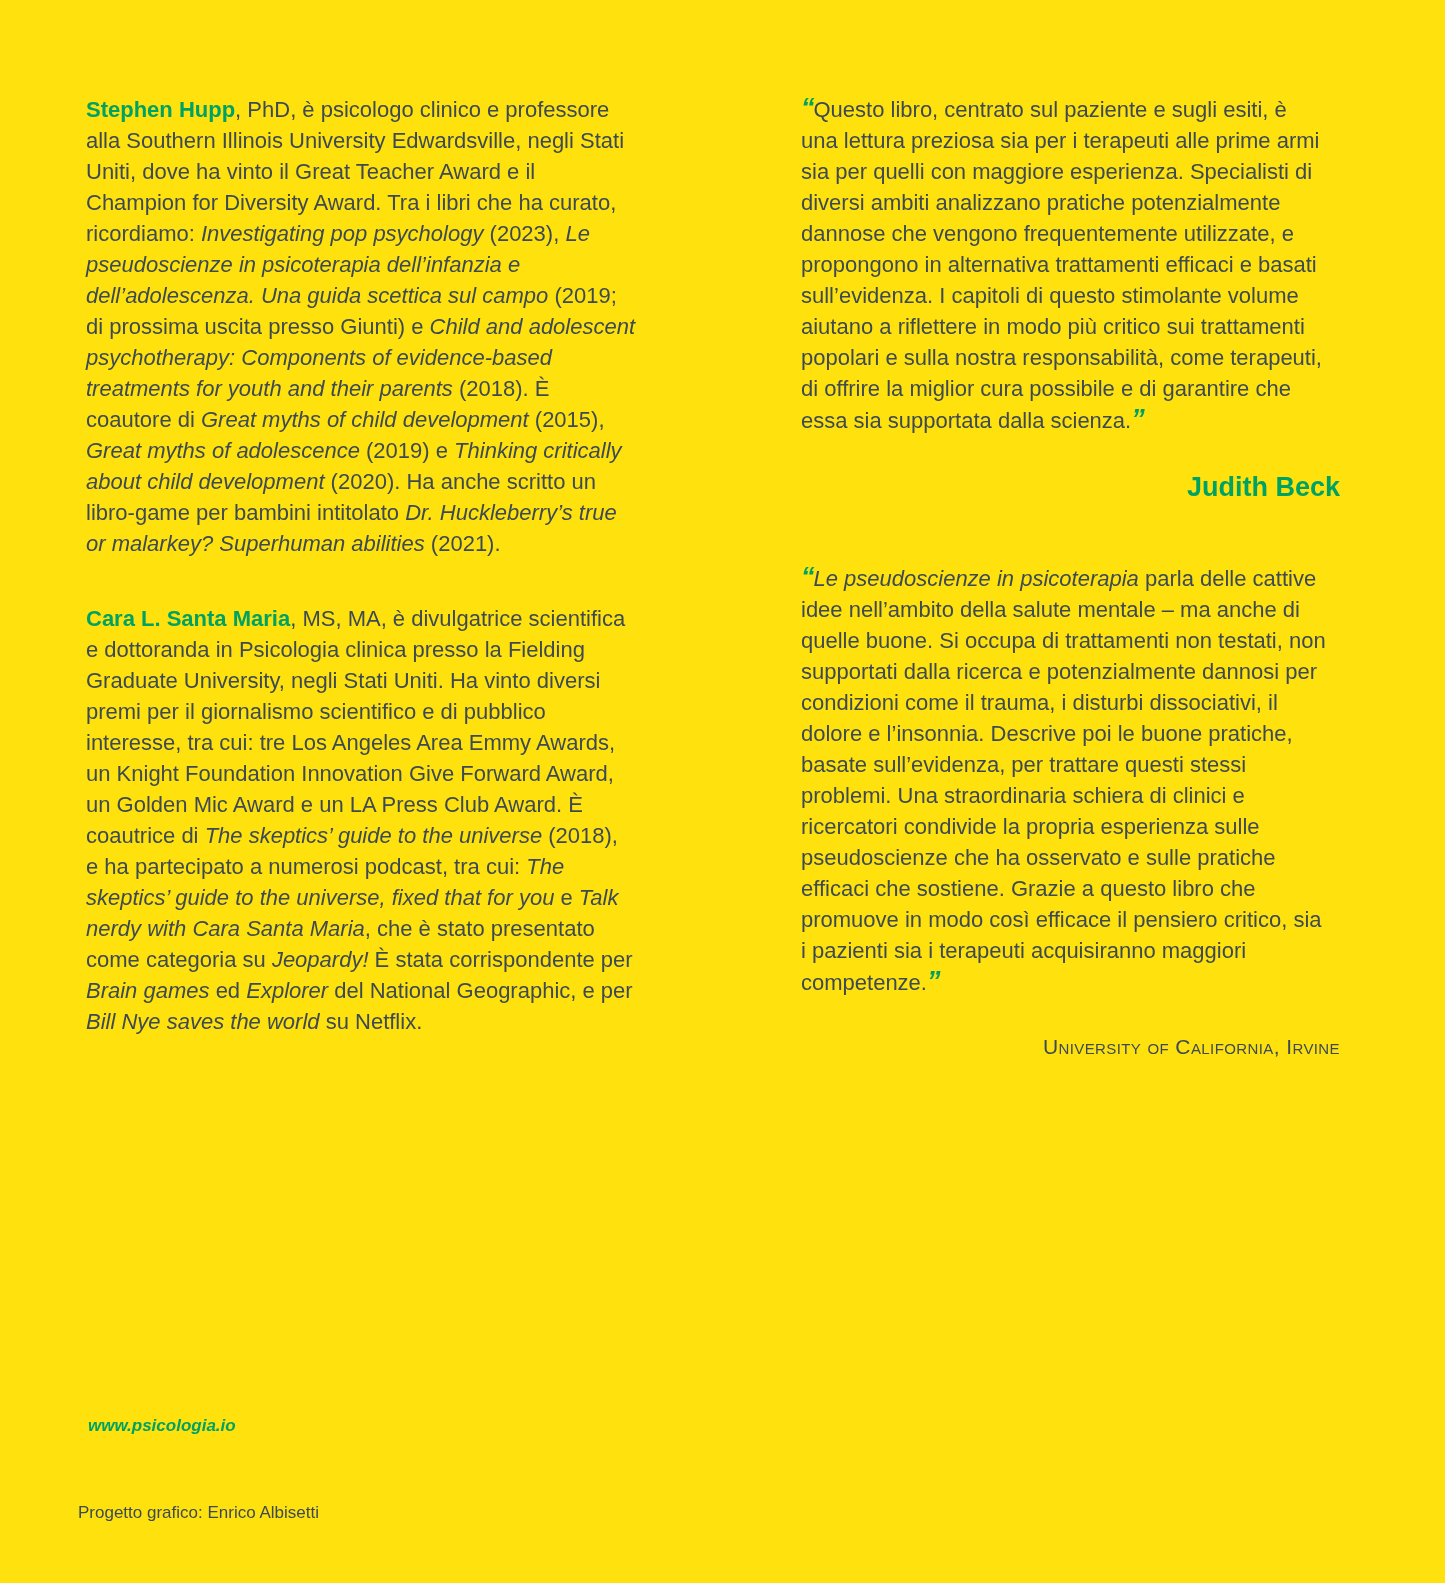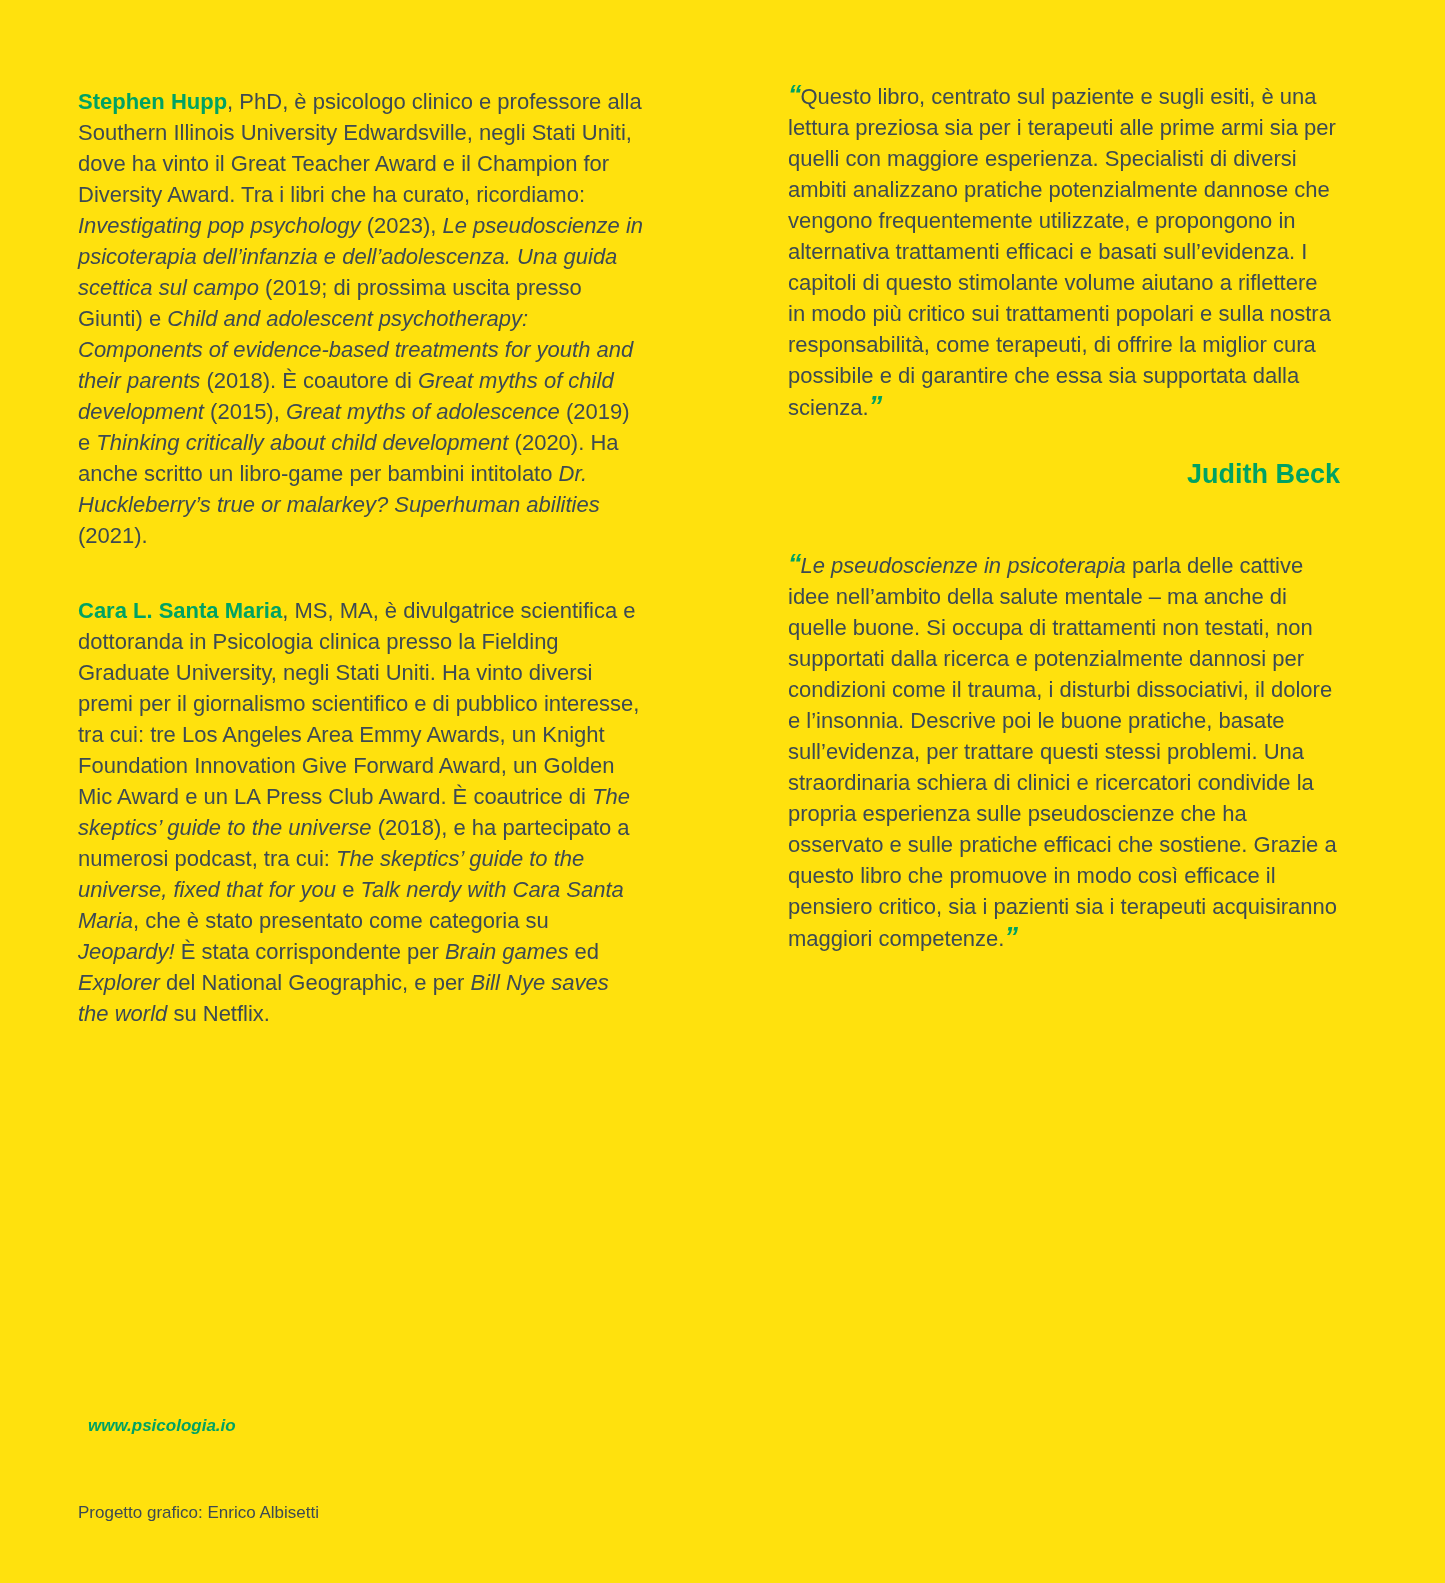--- a/index.html
+++ b/index.html
@@ -19,36 +19,36 @@
     position: absolute;
     font-size: 22px;
     line-height: 31px;
     text-align: left;
     hyphens: auto;
     -webkit-hyphens: auto;
   }
   .col-left  { left: 78px;  top: 86px; width: 566px; }
   .col-right { left: 788px; top: 80px; width: 552px; }
 
-  .bio { margin: 0; }
+  .bio { margin: 8px; }
   .bio + .bio { margin-top: 44px; }
 
   
   .seg-n {}
   .seg-i { font-style: italic; }
   .seg-name { color: var(--accent, #00A263); font-weight: bold; }
   .seg-q {
     color: var(--accent, #00A263);
     font-weight: bold;
     font-style: italic;
     font-size: 27px;
     letter-spacing: -1px;
   }
 
-  .quote { margin: 0; }
+  .quote { margin: 13px; }
   .quote-block + .quote-block { margin-top: 58px; }
 
   .attr { text-align: right; margin-top: 34px; }
   .attr-name {
     color: var(--accent, #00A263);
     font-weight: bold;
     font-size: 27px;
     line-height: 34px;
   }
   .attr-aff {
@@ -91,20 +91,21 @@
     <div class="quote-block">
       <p class="quote"><span class="seg-q">“</span><span class="seg-n">Questo libro, centrato sul paziente e sugli esiti, è una lettura preziosa sia per i terapeuti alle prime armi sia per quelli con maggiore esperienza. Specialisti di diversi ambiti analizzano pratiche potenzialmente dannose che vengono frequentemente utilizzate, e propongono in alternativa trattamenti efficaci e basati sull’evidenza. I capitoli di questo stimolante volume aiutano a riflettere in modo più critico sui trattamenti popolari e sulla nostra responsabilità, come terapeuti, di offrire la miglior cura possibile e di garantire che essa sia supportata dalla scienza.</span><span class="seg-q">”</span></p>
       <div class="attr">
         <div class="attr-name">Judith Beck</div>
       </div>
     </div>
 
     <div class="quote-block">
       <p class="quote"><span class="seg-q">“</span><span class="seg-i">Le pseudoscienze in psicoterapia</span><span class="seg-n"> parla delle cattive idee nell’ambito della salute mentale – ma anche di quelle buone. Si occupa di trattamenti non testati, non supportati dalla ricerca e potenzialmente dannosi per condizioni come il trauma, i disturbi dissociativi, il dolore e l’insonnia. Descrive poi le buone pratiche, basate sull’evidenza, per trattare questi stessi problemi. Una straordinaria schiera di clinici e ricercatori condivide la propria esperienza sulle pseudoscienze che ha osservato e sulle pratiche efficaci che sostiene. Grazie a questo libro che promuove in modo così efficace il pensiero critico, sia i pazienti sia i terapeuti acquisiranno maggiori competenze.</span><span class="seg-q">”</span></p>
       <div class="attr">
+        <div class="attr-aff">University of California, Irvine</div>
       </div>
     </div>
 
   </div>
 
   <a class="website">www.psicologia.io</a>
   <div class="credit">Progetto grafico: Enrico Albisetti</div>
 
 </div>
 

